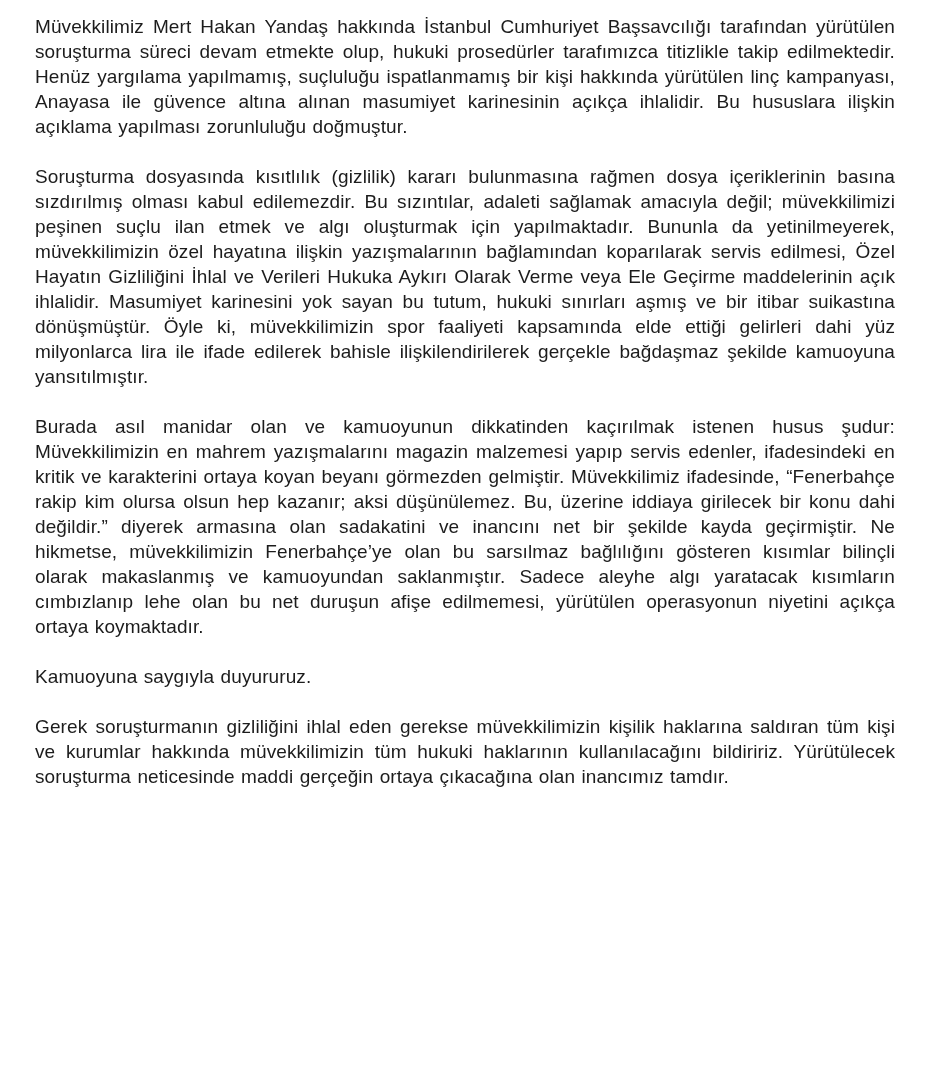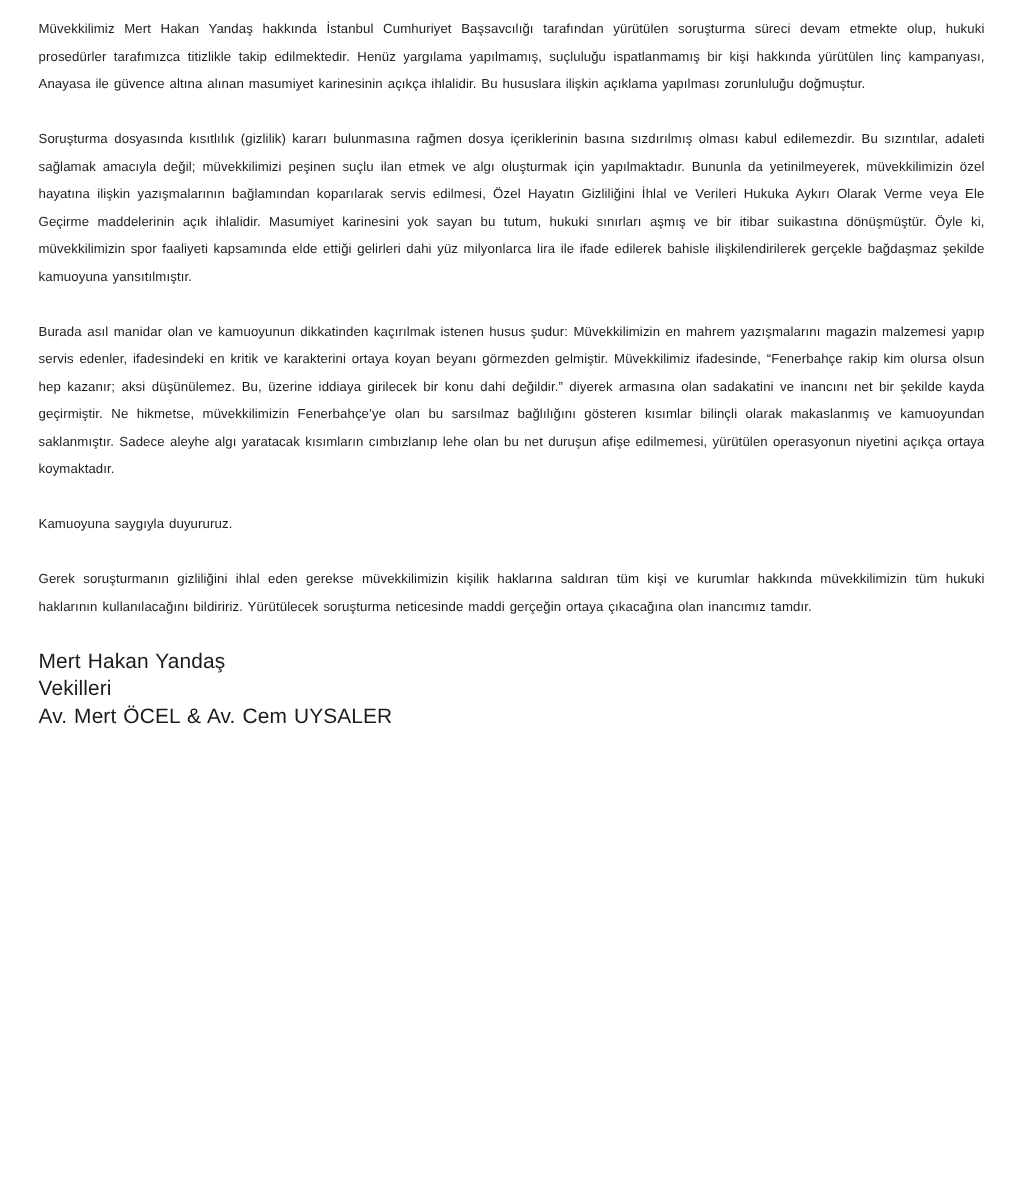--- a/index.html
+++ b/index.html
@@ -17,21 +17,21 @@
   }
   .page {
     box-sizing: border-box;
     width: 930px;
     height: 1084px;
     padding: 14px 35px 0 35px;
     background: #ffffff;
   }
   .doc-body p {
     margin: 0 0 25px 0;
-    font-size: 12px;
+    font-size: 19px;
     line-height: 25px;
     text-align: justify;
     letter-spacing: 0.1px;
     word-spacing: 1px;
   }
   .signature {
     margin-top: 0;
   }
   .signature .sig-line {
     margin: 0;
@@ -44,19 +44,14 @@
 <body>
 
 <div class="page">
   <div class="doc-body">
     <p>Müvekkilimiz Mert Hakan Yandaş hakkında İstanbul Cumhuriyet Başsavcılığı tarafından yürütülen soruşturma süreci devam etmekte olup, hukuki prosedürler tarafımızca titizlikle takip edilmektedir. Henüz yargılama yapılmamış, suçluluğu ispatlanmamış bir kişi hakkında yürütülen linç kampanyası, Anayasa ile güvence altına alınan masumiyet karinesinin açıkça ihlalidir. Bu hususlara ilişkin açıklama yapılması zorunluluğu doğmuştur.</p>
     <p>Soruşturma dosyasında kısıtlılık (gizlilik) kararı bulunmasına rağmen dosya içeriklerinin basına sızdırılmış olması kabul edilemezdir. Bu sızıntılar, adaleti sağlamak amacıyla değil; müvekkilimizi peşinen suçlu ilan etmek ve algı oluşturmak için yapılmaktadır. Bununla da yetinilmeyerek, müvekkilimizin özel hayatına ilişkin yazışmalarının bağlamından koparılarak servis edilmesi, Özel Hayatın Gizliliğini İhlal ve Verileri Hukuka Aykırı Olarak Verme veya Ele Geçirme maddelerinin açık ihlalidir. Masumiyet karinesini yok sayan bu tutum, hukuki sınırları aşmış ve bir itibar suikastına dönüşmüştür. Öyle ki, müvekkilimizin spor faaliyeti kapsamında elde ettiği gelirleri dahi yüz milyonlarca lira ile ifade edilerek bahisle ilişkilendirilerek gerçekle bağdaşmaz şekilde kamuoyuna yansıtılmıştır.</p>
     <p>Burada asıl manidar olan ve kamuoyunun dikkatinden kaçırılmak istenen husus şudur: Müvekkilimizin en mahrem yazışmalarını magazin malzemesi yapıp servis edenler, ifadesindeki en kritik ve karakterini ortaya koyan beyanı görmezden gelmiştir. Müvekkilimiz ifadesinde, “Fenerbahçe rakip kim olursa olsun hep kazanır; aksi düşünülemez. Bu, üzerine iddiaya girilecek bir konu dahi değildir.” diyerek armasına olan sadakatini ve inancını net bir şekilde kayda geçirmiştir. Ne hikmetse, müvekkilimizin Fenerbahçe’ye olan bu sarsılmaz bağlılığını gösteren kısımlar bilinçli olarak makaslanmış ve kamuoyundan saklanmıştır. Sadece aleyhe algı yaratacak kısımların cımbızlanıp lehe olan bu net duruşun afişe edilmemesi, yürütülen operasyonun niyetini açıkça ortaya koymaktadır.</p>
     <p>Kamuoyuna saygıyla duyururuz.</p>
     <p>Gerek soruşturmanın gizliliğini ihlal eden gerekse müvekkilimizin kişilik haklarına saldıran tüm kişi ve kurumlar hakkında müvekkilimizin tüm hukuki haklarının kullanılacağını bildiririz. Yürütülecek soruşturma neticesinde maddi gerçeğin ortaya çıkacağına olan inancımız tamdır.</p>
 
-    <div class="signature">
-      <p class="sig-line">Mert Hakan Yandaş</p>
-      <p class="sig-line">Vekilleri</p>
-      <p class="sig-line">Av. Mert ÖCEL &amp; Av. Cem UYSALER</p>
-    </div>
   </div>
 </div>
 
 </body></html>

